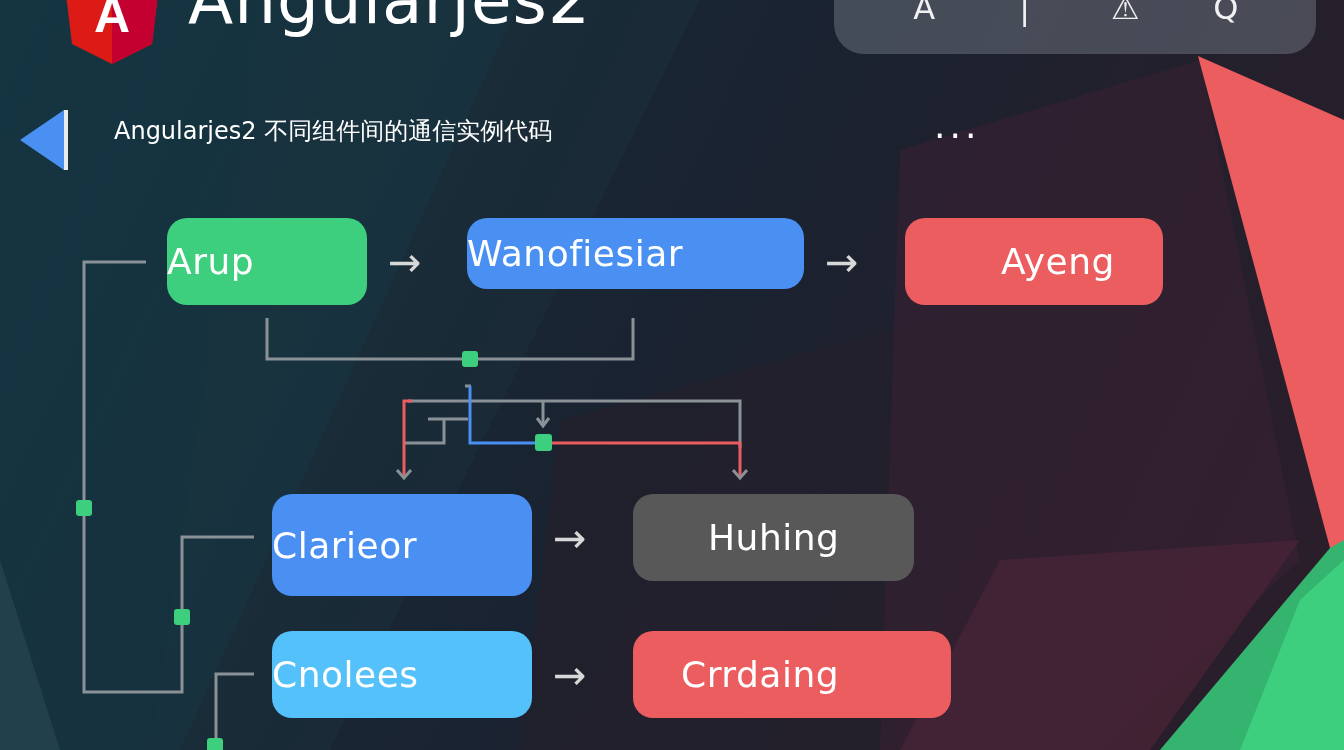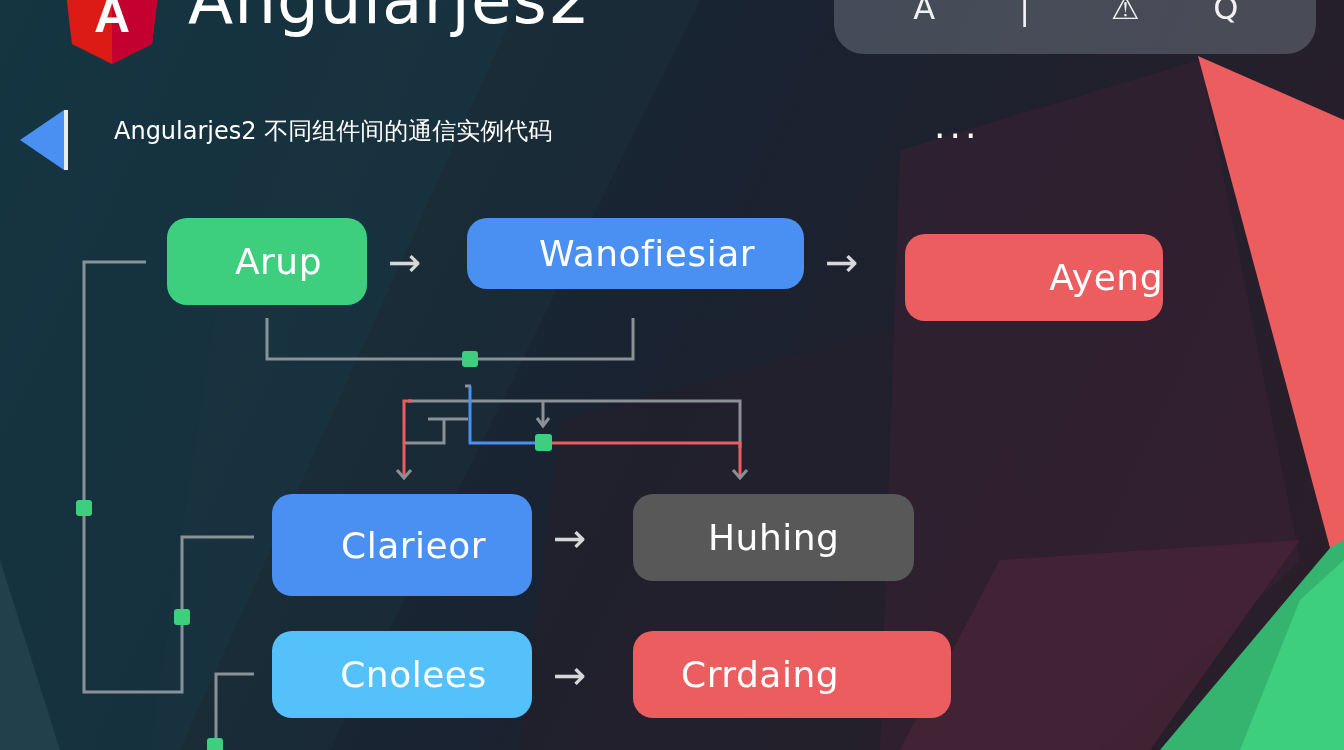--- a/index.html
+++ b/index.html
@@ -43,25 +43,24 @@
     font-size: 24px; color: #ffffff; white-space: nowrap; line-height: 1.1;
   }
   .more-btn {
     position: absolute; left: 934px; top: 118px;
     font-size: 36px; color: #ffffff; letter-spacing: 4px; cursor: pointer; line-height: 1;
   }
 
   
   .node {
     position: absolute; border-radius: 20px;
-    display: flex; align-items: center; justify-content: center;
+    display: flex; align-items: center; justify-content: flex-start;
     font-size: 36px; color: #ffffff; cursor: pointer;
     font-family: "DejaVu Sans", "Liberation Sans", sans-serif;
     letter-spacing: 0.5px;
-    padding-left: 23px;
   }
   .arrow-text {
     position: absolute; font-size: 40px; color: #d8d8d8; line-height: 1;
   }
   .wires { position: absolute; inset: 0; pointer-events: none; }
   .wires svg { width: 100%; height: 100%; }
 </style>
 </head>
 <body>
 
@@ -152,21 +151,21 @@
 </div>
 
 <div class="node" style="left:167px; top:218px; width:200px; height:87px; background:#3ecf7e;">
   <span>Arup</span>
 </div>
 <div class="arrow-text" style="left:388px; top:242px;">→</div>
 <div class="node" style="left:467px; top:218px; width:337px; height:71px; background:#4a90f2;">
   <span>Wanofiesiar</span>
 </div>
 <div class="arrow-text" style="left:825px; top:242px;">→</div>
-<div class="node" style="left:905px; top:218px; width:258px; height:87px; background:#ec5d60; justify-content:flex-end; padding-left:48px;margin-top:16px;">
+<div class="node" style="left:905px; top:218px; width:258px; height:87px; background:#ec5d60; justify-content:center; padding-left:48px;">
   <span>Ayeng</span>
 </div>
 
 <div class="node" style="left:272px; top:494px; width:260px; height:102px; background:#4a90f2;">
   <span>Clarieor</span>
 </div>
 <div class="arrow-text" style="left:553px; top:518px;">→</div>
 <div class="node" style="left:633px; top:494px; width:281px; height:87px; background:#585858; justify-content:flex-start; padding-left:75px;">
   <span>Huhing</span>
 </div>

